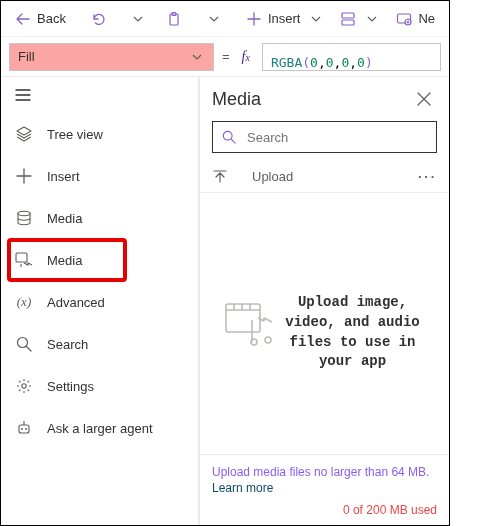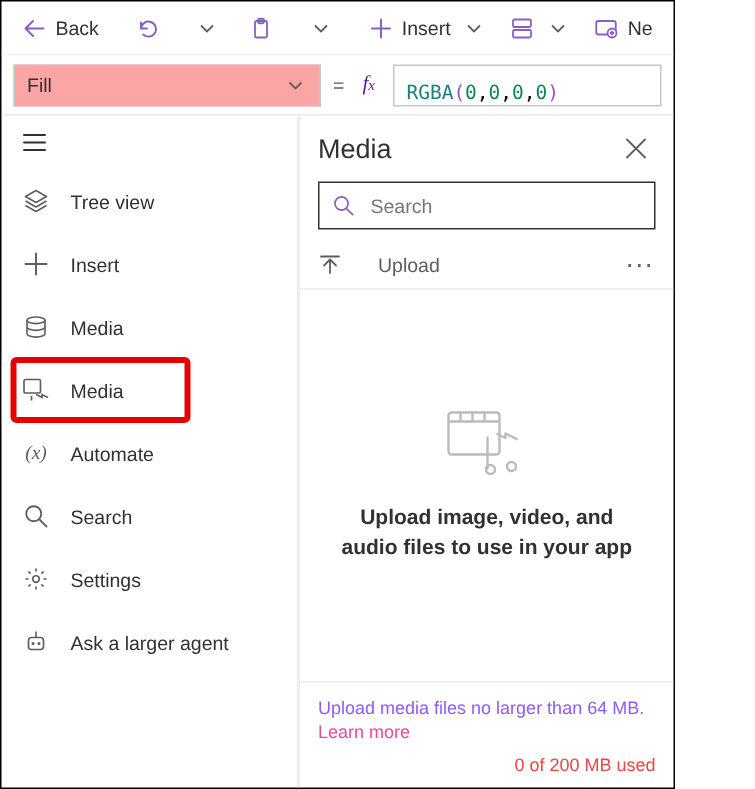--- a/index.html
+++ b/index.html
@@ -40,25 +40,25 @@
   .panel { flex:1; display:flex; flex-direction:column; border-left:1px solid #edebe9; min-width:0;}
   .panel-head { height:44px; display:flex; align-items:center; justify-content:space-between; padding:0 14px 0 12px;}
   .panel-title { font-size:18px; font-weight:400; color:#323130;}
   .panel-close { cursor:pointer; padding:4px;}
   .search-wrap { padding:0 12px 8px 12px;}
   .search { height:32px; border:1px solid #323130; display:flex; align-items:center; gap:8px; padding:0 8px;}
   .search input { border:none; outline:none; flex:1; font-size:13px; color:#605e5c; background:transparent;}
   .panel-toolbar { height:32px; display:flex; align-items:center; justify-content:space-between; padding:0 12px; border-bottom:1px solid #edebe9;}
   .pt-left { display:flex; align-items:center; gap:24px; cursor:pointer; color:#605e5c;}
   .pt-more { cursor:pointer; color:#605e5c; letter-spacing:2px; font-weight:bold;}
-  .empty { flex:1; display:flex; flex-direction:column; align-items:center; justify-content:center; text-align:center; padding:0 24px;}
+  .empty { flex:1; display:flex; flex-direction:row; align-items:center; justify-content:center; text-align:center; padding:0 24px;font-family:Liberation Mono, monospace;}
   .empty-text { margin-top:18px; font-size:14px; color:#323130; line-height:1.4; font-weight:600;}
   .panel-foot { border-top:1px solid #edebe9; padding:10px 12px 8px 12px; font-size:12px; color:#323130;}
   .panel-foot .hint { color:#8b5cf6; }
-  .panel-foot .link { color:#ec4899; cursor:pointer; display:block; margin-top:2px;}
+  .panel-foot .link { color:#0c4a6e; cursor:pointer; display:block; margin-top:2px;}
   .panel-foot .usage { text-align:right; color:#ef4444; margin-top:8px;}
 
   svg { display:block; }
 </style>
 </head>
 <body>
 
 <div class="app">
 
   <div class="topbar">
@@ -207,21 +207,21 @@
               <rect x="1" y="1" width="11" height="9" rx="1" fill="none" stroke="#605e5c" stroke-width="1.1"></rect>
               <path d="M6 12v3M9 11l4 2v-2l4 2" fill="none" stroke="#605e5c" stroke-width="1.1"></path>
             </svg>
           </span>
         <span>Media</span>
       </div>
       <div class="sb-item">
         <span class="sb-ico">
             <span style="font-style:italic;color:#605e5c;font-family:serif">(x)</span>
           </span>
-        <span>Automate</span>
+        <span>Advanced</span>
       </div>
       <div class="sb-item">
         <span class="sb-ico">
             <svg width="16" height="16" viewBox="0 0 16 16">
               <circle cx="6.5" cy="6.5" r="5" fill="none" stroke="#605e5c" stroke-width="1.2"></circle>
               <path d="M10.5 10.5 15 15" stroke="#605e5c" stroke-width="1.2" stroke-linecap="round"></path>
             </svg>
           </span>
         <span>Search</span>
       </div>

